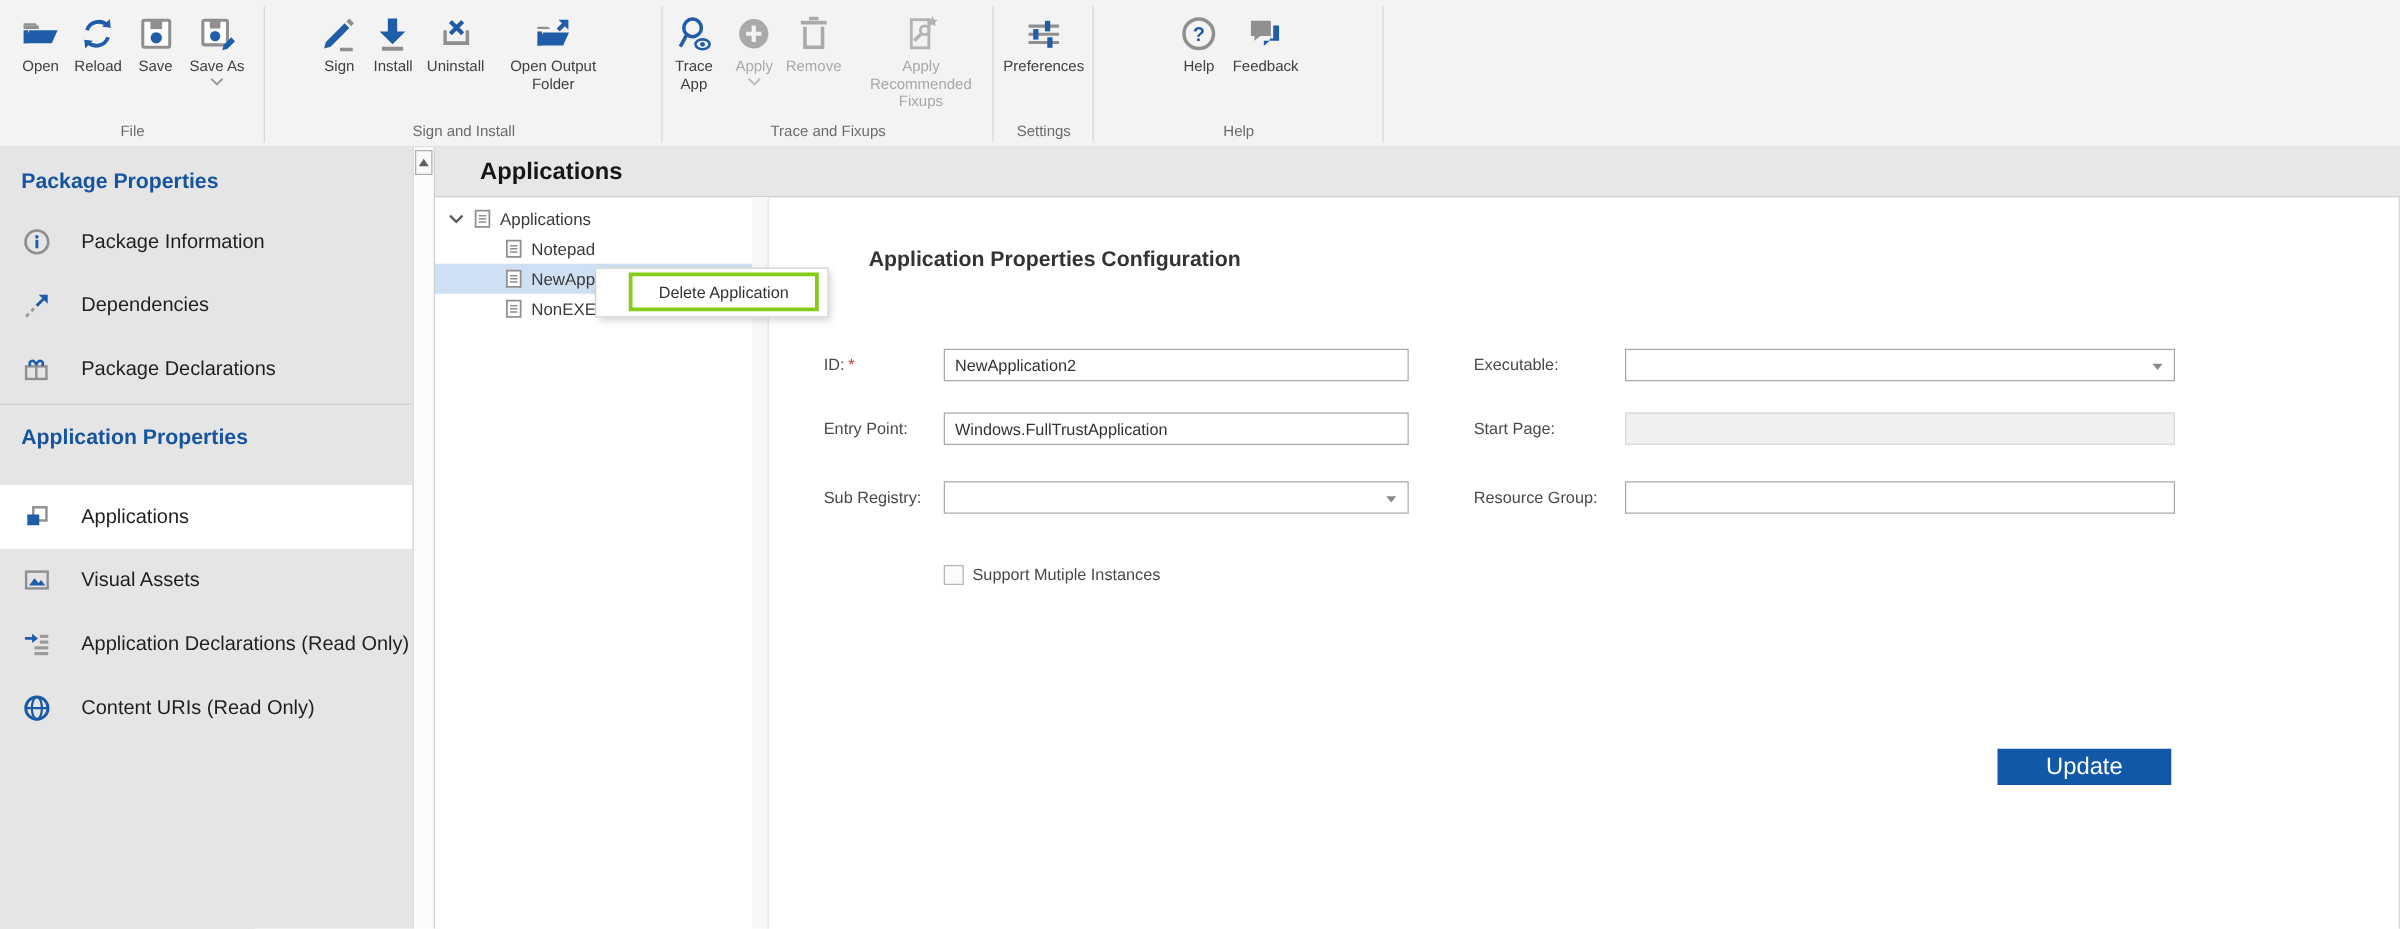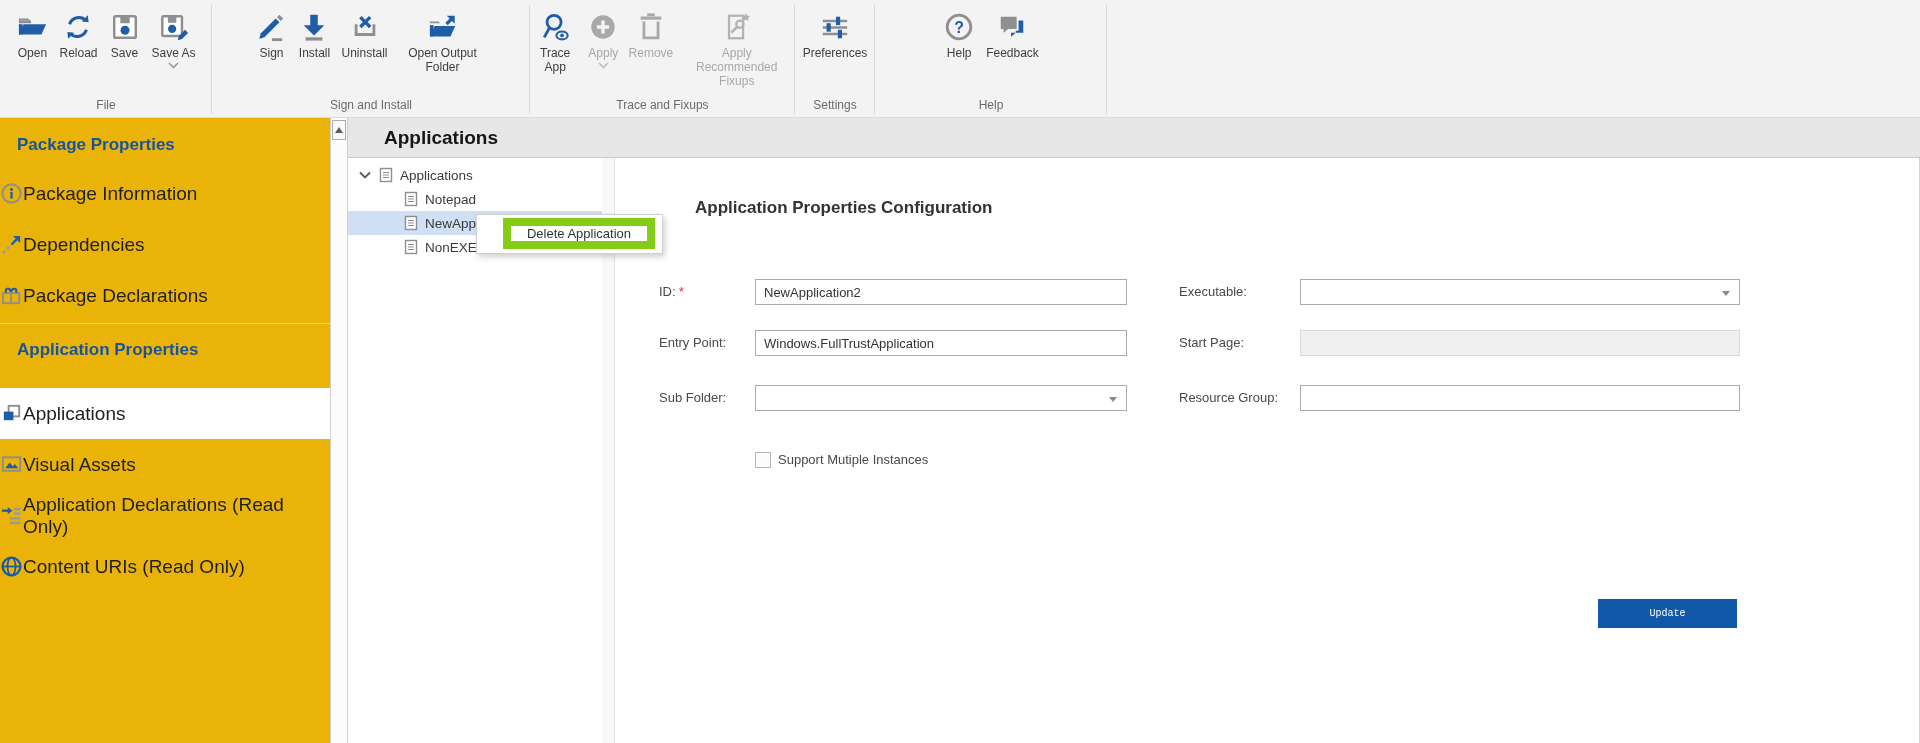--- a/index.html
+++ b/index.html
@@ -15,26 +15,26 @@
   .rbtn { display:flex; flex-direction:column; align-items:center; padding:2px 4px; min-width:40px; cursor:default; }
   .i32 { width:30px; height:30px; margin-top:6px; flex:none; }
   .rbtn .lbl { font-size:12px; color:#3f3f3f; text-align:center; line-height:1.18; margin-top:4px; max-width:90px; }
   .rbtn.disabled .lbl { color:#a8a8a8; }
   .ddch { width:11px; height:7px; margin-top:2px; }
 
   
   .main { display:flex; height:625px; }
 
   
-  .sidebar { width:330px; flex:none; background:#eab308; overflow:hidden; }
+  .sidebar { width:330px; flex:none; background:#e5e5e5; overflow:hidden; }
   .side-h { color:#17549f; font-size:17px; font-weight:bold; padding:17px 0 13px 17px; }
   .side-h2 { color:#17549f; font-size:17px; font-weight:bold; padding:16px 0 28px 17px; }
   .side-sep { border-top:1px solid #d0d0d0; margin-top:2px; }
-  .side-item { height:51px; display:flex; align-items:center; padding-left:0; gap:0;
-    font-size:19px; color:#1f1f1f; cursor:default; }
+  .side-item { height:51px; display:flex; align-items:center; padding-left:18px; gap:24px;
+    font-size:16px; color:#1f1f1f; cursor:default; }
   .side-item.selected { background:#ffffff; }
   .i24 { width:23px; height:23px; flex:none; }
 
   
   .scrollcol { width:18px; flex:none; background:#fcfcfc; border-left:1px solid #cfcfcf;
     border-right:1px solid #cfcfcf; padding:2px 1px; }
   .scroll-up { height:20px; background:#fafafa; border:1px solid #aeaeae;
     display:flex; align-items:center; justify-content:center; }
   .scroll-up .tri { width:0; height:0; border-left:4px solid transparent;
     border-right:4px solid transparent; border-bottom:6px solid #5f5f5f; }
@@ -54,39 +54,39 @@
   .troot .tdoc { margin-left:6px; }
   .tchild .tdoc { margin-left:55px; }
   .trow span { margin-left:6px; white-space:nowrap; }
 
   .vstrip { width:13px; flex:none; background:#f8f8f8; border-right:1px solid #e2e2e2; }
 
   
   .ctxmenu { position:absolute; left:128px; top:56px; width:187px; height:40px; background:#fff;
     border:1px solid #d0d0d0; box-shadow:2px 3px 6px rgba(0,0,0,.18); z-index:5; }
   .ctxitem { position:absolute; left:26px; top:3px; width:152px; height:31px;
-    border:8px solid #84cc16; background:#fff; display:flex; align-items:center; justify-content:center;
+    border:3px solid #84cc16; background:#fff; display:flex; align-items:center; justify-content:center;
     font-size:13px; color:#333; cursor:default; }
 
   
   .formpanel { flex:1; position:relative; min-width:0; }
   .form-title { position:absolute; left:40px; top:40px; font-size:17px; font-weight:bold; color:#333;margin-left:40px; }
   .f-label { position:absolute; height:26px; line-height:26px; font-size:13px; color:#494949; }
   .req { color:#d13438; margin-left:3px; }
   .f-input { position:absolute; height:26px; border:1px solid #aaa; background:#fff;
     font-size:13px; color:#333; padding:0 8px; font-family:inherit; outline:none; }
   .f-input.disabled { background:#f0f0f0; border-color:#d8d8d8; }
   .f-combo { position:absolute; height:26px; border:1px solid #aaa; background:#fff; }
   .f-combo .arr { position:absolute; right:9px; top:11px; width:0; height:0;
     border-left:4px solid transparent; border-right:4px solid transparent; border-top:5px solid #8a8a8a; }
   .chk { position:absolute; width:16px; height:16px; border:1px solid #b5b5b5; background:#fbfbfb; }
   .chk-label { position:absolute; height:16px; line-height:16px; font-size:13px; color:#494949; }
   .update-btn { position:absolute; left:983px; top:441px; width:139px; height:29px; background:#1159a8;
-    color:#fff; font-size:10px; display:flex; align-items:center; justify-content:center;
-    border:none; font-family:Liberation Mono, monospace; cursor:default; }
+    color:#fff; font-size:19px; display:flex; align-items:center; justify-content:center;
+    border:none; font-family:Liberation Sans, sans-serif; cursor:default; }
 </style>
 </head>
 <body>
 
 <div class="ribbon">
 
   <div class="rgroup" style="width:212px">
     <div class="rbtns">
       <div class="rbtn">
         <svg class="i32" viewBox="0 0 32 32">
@@ -378,21 +378,21 @@
         <div class="f-combo" style="left:685px; top:121px; width:440px">
           <span class="arr"></span>
         </div>
 
         <div class="f-label" style="left:44px; top:172px">Entry Point:</div>
         <input class="f-input" style="left: 140px; top: 172px; width: 372px;" type="text" value="Windows.FullTrustApplication">
 
         <div class="f-label" style="left:564px; top:172px">Start Page:</div>
         <input class="f-input disabled" style="left: 685px; top: 172px; width: 440px;" type="text" disabled="" value="">
 
-        <div class="f-label" style="left:44px; top:227px">Sub Folder:</div>
+        <div class="f-label" style="left:44px; top:227px">Sub Registry:</div>
         <div class="f-combo" style="left:140px; top:227px; width:372px">
           <span class="arr"></span>
         </div>
 
         <div class="f-label" style="left:564px; top:227px">Resource Group:</div>
         <input class="f-input" style="left: 685px; top: 227px; width: 440px;" type="text" value="">
 
         <div class="chk" style="left:140px; top:294px"></div>
         <div class="chk-label" style="left:163px; top:294px">Support Mutiple Instances</div>
 

